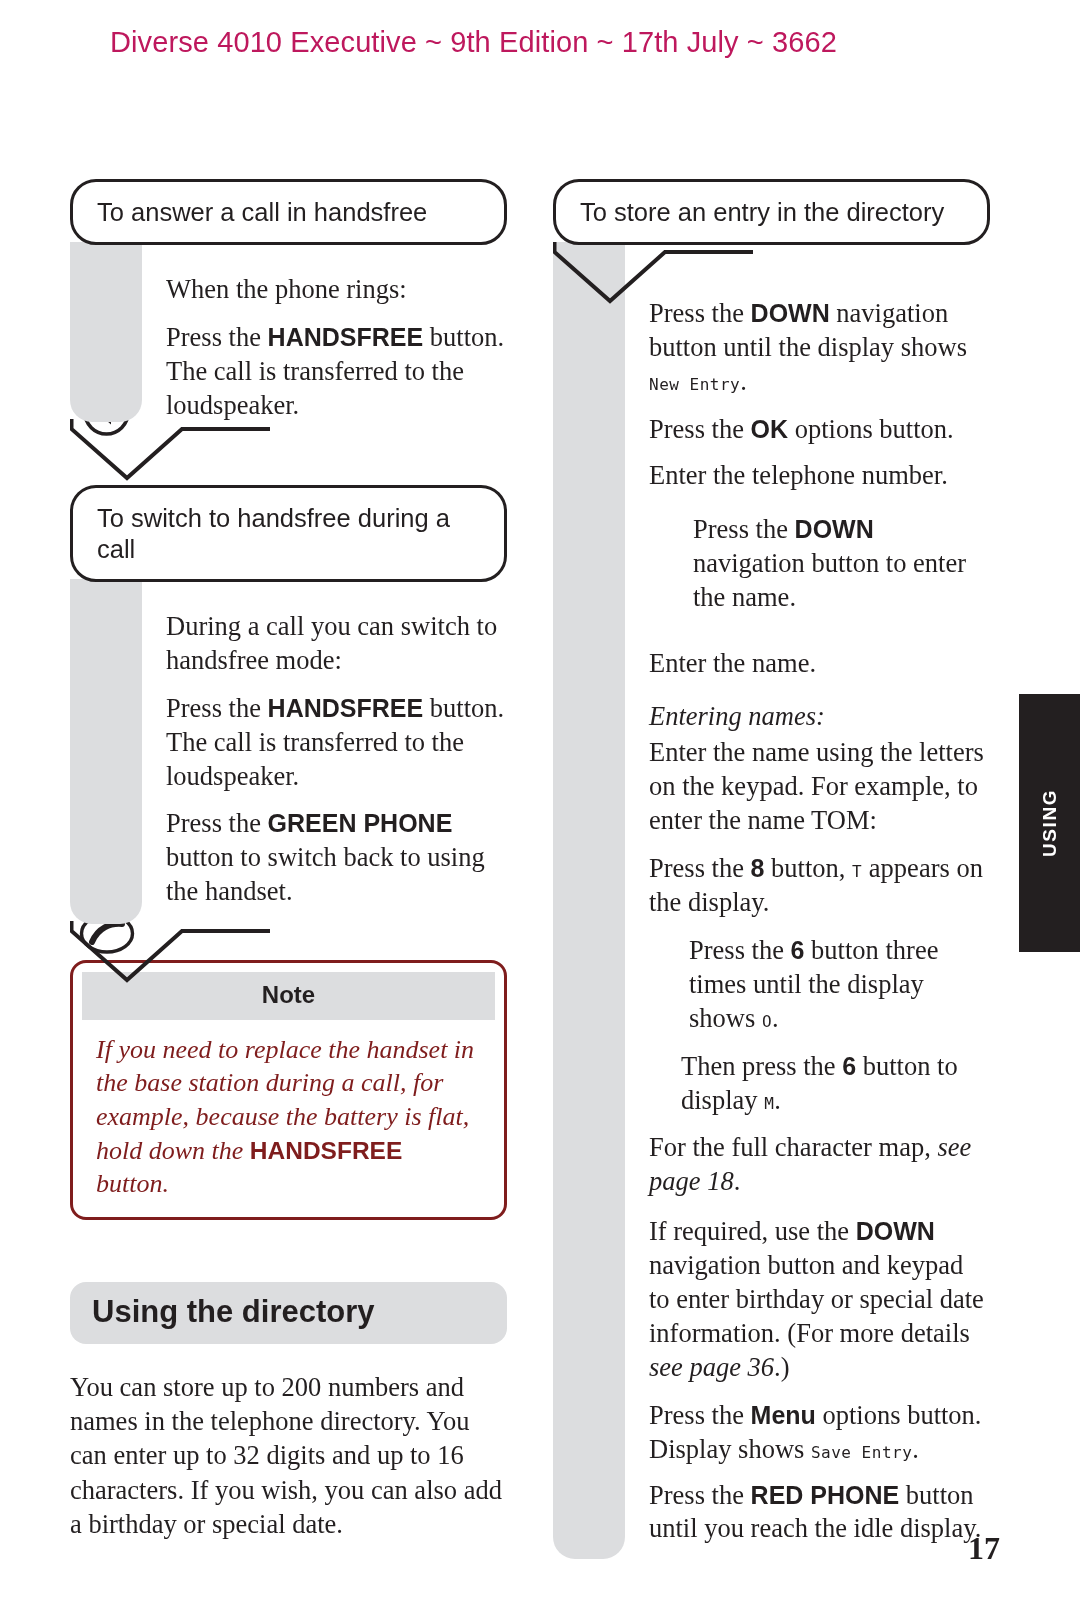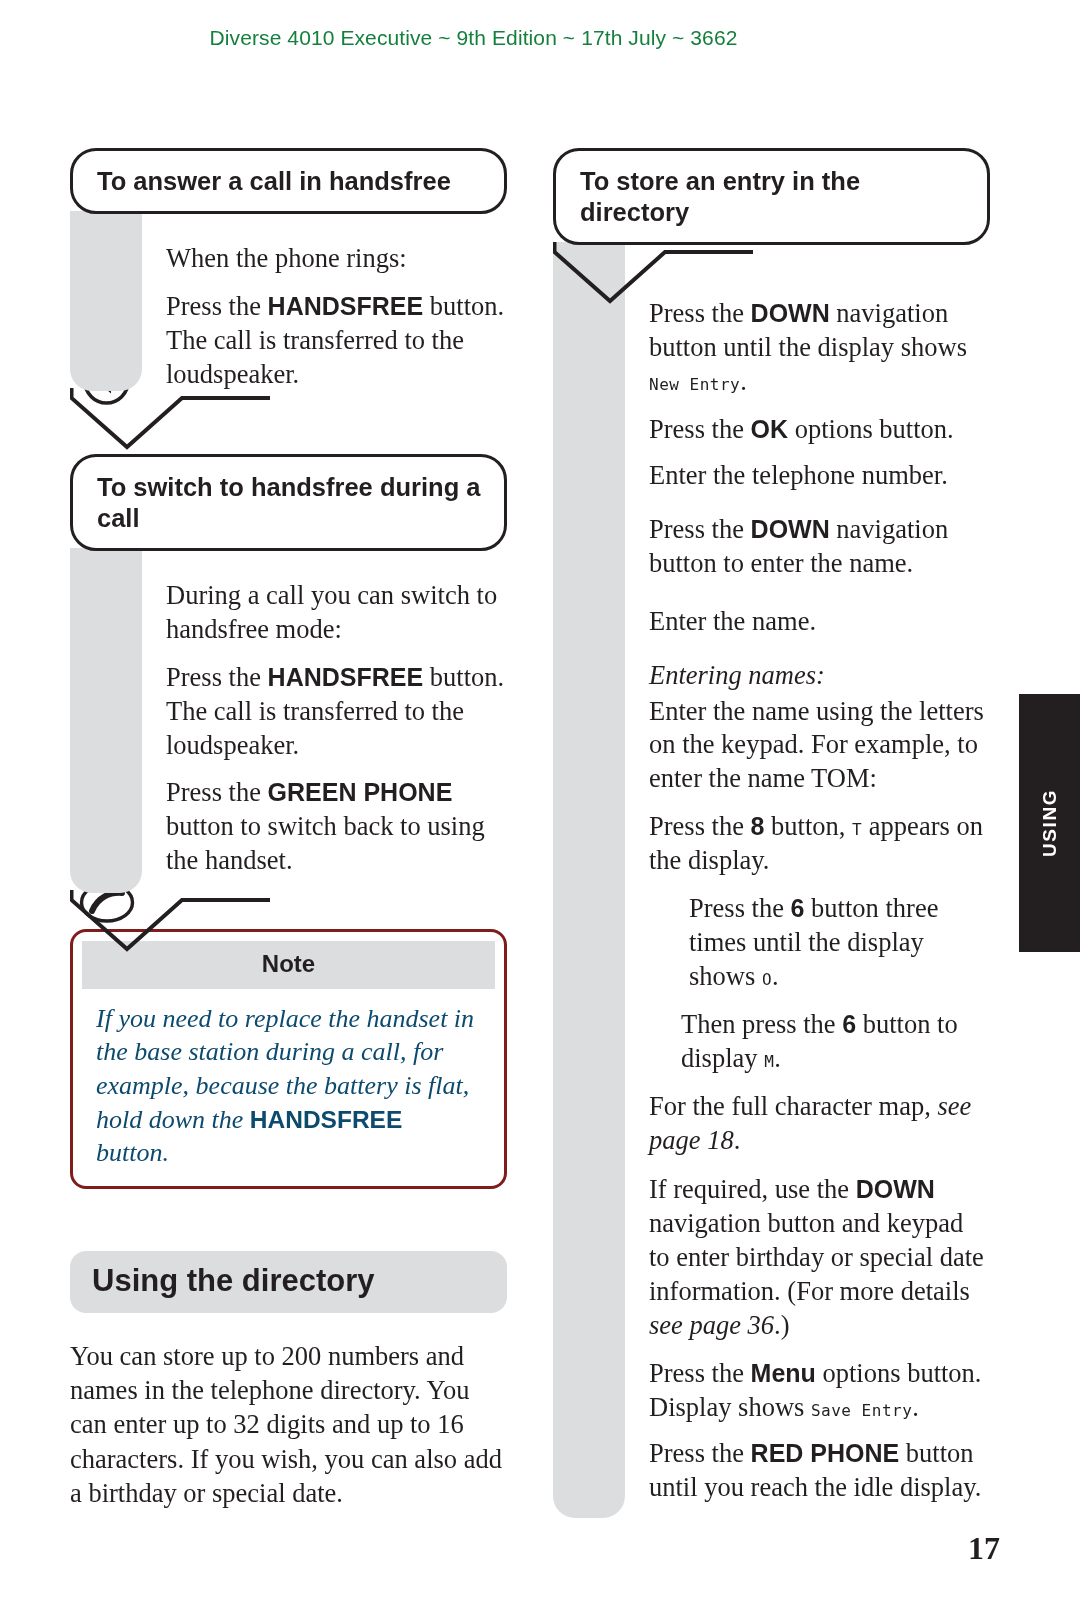--- a/index.html
+++ b/index.html
@@ -7,34 +7,34 @@
     width:1080px;height:1605px;background:#fff;position:relative;
     font-family:"Liberation Serif", serif;
     -webkit-font-smoothing:antialiased;
   }
   .page{position:absolute;inset:0;}
 
   
   .runhead{
     position:absolute;top:26px;left:0;width:947px;text-align:center;
     font-family:"Liberation Sans", sans-serif;
-    font-size:21px;color:#15803d;letter-spacing:.1px;
+    font-size:29px;color:#be185d;letter-spacing:.1px;
   }
 
   
   .col-left{position:absolute;left:70px;top:148px;width:437px;}
   .col-right{position:absolute;left:553px;top:148px;width:437px;}
 
   
   .callout{position:relative;margin-bottom:0;}
   .bubble{
     position:relative;border:3px solid #231f20;border-radius:26px;
     background:#fff;padding:15px 18px 14px 24px;z-index:3;
     font-family:"Liberation Sans", sans-serif;
-    font-weight:bold;font-size:25.5px;line-height:1.22;color:#231f20;
+    font-weight:normal;font-size:25.5px;line-height:1.22;color:#231f20;margin-top:31px;
   }
   
   .tail{position:absolute;left:0;top:100%;width:200px;height:62px;margin-top:-3px;z-index:4;}
   .strip{
     position:relative;margin-top:-3px;width:72px;background:#dcdddf;
     border-radius:0 0 22px 22px;z-index:1;
   }
   .body-wrap{position:relative;display:flex;align-items:flex-start;}
   .icons-col{position:relative;width:72px;flex:0 0 72px;}
   .text-col{flex:1 1 auto;padding-left:24px;padding-top:28px;}
@@ -64,21 +64,21 @@
     border:3px solid #7f1d1d;border-radius:16px;background:#fff;
     padding:9px 9px 16px 9px;margin-top:36px;
   }
   .note-head{
     background:#dcdddf;text-align:center;padding:9px 0 11px 0;
     font-family:"Liberation Sans", sans-serif;font-weight:bold;
     font-size:24px;color:#231f20;
   }
   .note-body{
     padding:13px 14px 0 14px;font-style:italic;font-size:26px;
-    line-height:1.29;color:#0c4a6e;
+    line-height:1.29;color:#7f1d1d;
   }
   .note-body b{font-family:"Liberation Sans", sans-serif;font-weight:bold;
                font-style:normal;font-size:24.5px;}
 
   
   .pill{
     margin-top:62px;background:#dcdddf;border-radius:16px;
     padding:12px 22px 14px 22px;
     font-family:"Liberation Sans", sans-serif;font-weight:bold;
     font-size:31px;color:#231f20;
@@ -245,21 +245,21 @@
                 <circle cx="26.5" cy="9.5" r="2.2" fill="#fff" stroke="#231f20" stroke-width="1.6"></circle>
               </svg>
             </div>
             <div class="step-text">
               <p class="para">
                 <span>Enter the telephone number.</span>
               </p>
             </div>
           </div>
 
-          <div class="step" style="margin-bottom:16px;">
+          <div class="step" style="margin-bottom:24px;gap:44px;">
             <div class="step-icon">
               <svg width="58" height="50" viewBox="0 0 58 50">
                 <ellipse cx="29" cy="25" rx="26" ry="22.5" fill="#fff" stroke="#231f20" stroke-width="3.4"></ellipse>
                 <path d="M29 8 L36 19 H22 Z" fill="#fff" stroke="#231f20" stroke-width="2.4"></path>
                 <path d="M29 42 L36 31 H22 Z" fill="#231f20" stroke="#231f20" stroke-width="2.4"></path>
                 <path d="M10 25 L21 18 V32 Z" fill="#fff" stroke="#231f20" stroke-width="2.4"></path>
                 <path d="M48 25 L37 18 V32 Z" fill="#fff" stroke="#231f20" stroke-width="2.4"></path>
               </svg>
             </div>
             <div class="step-text">

